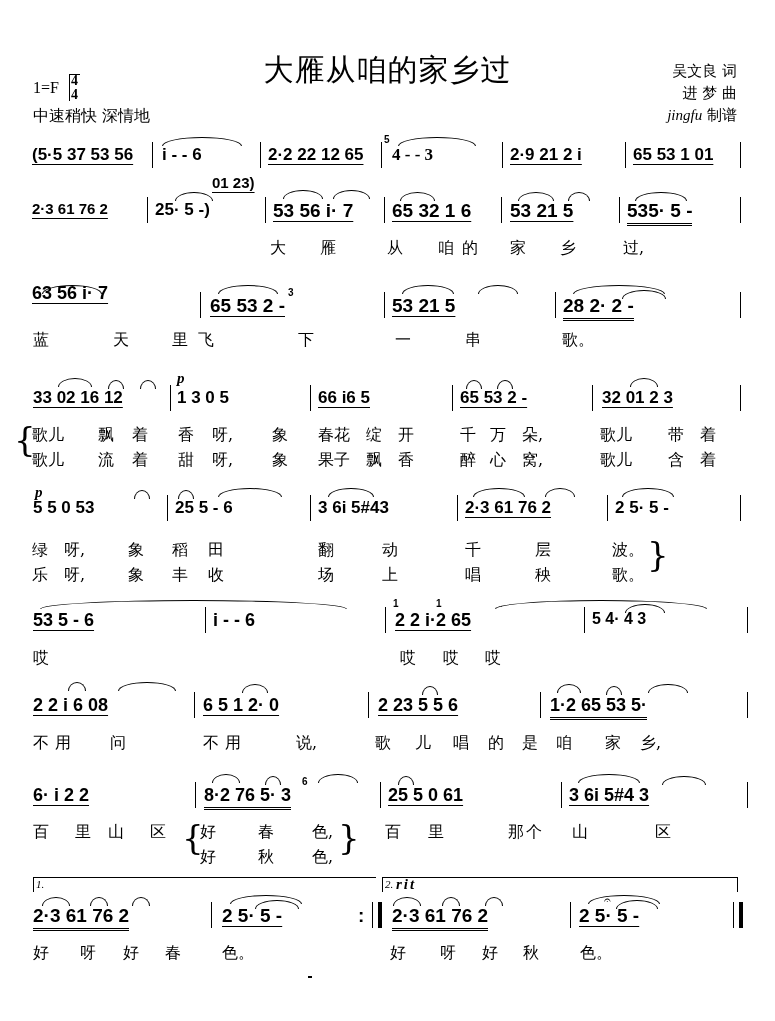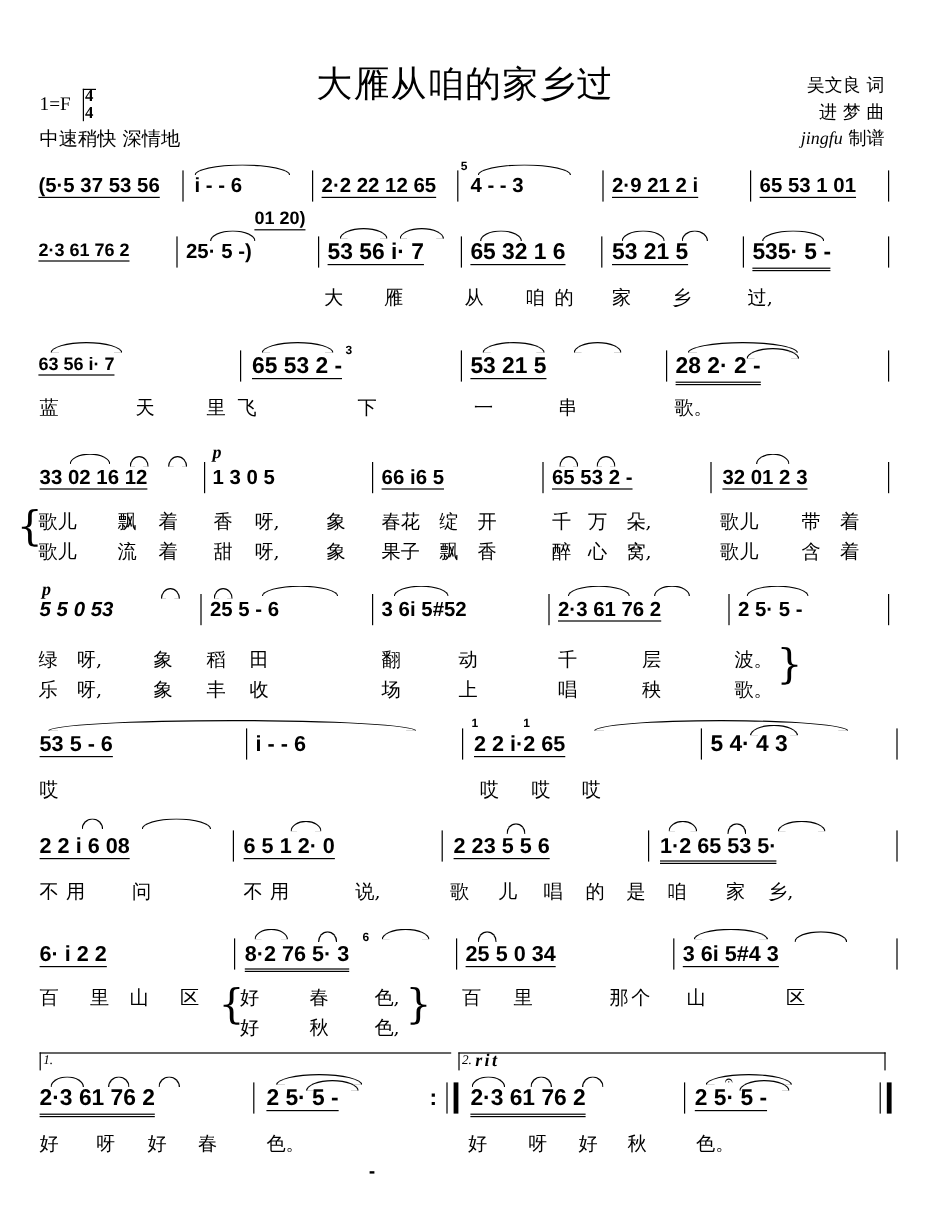--- a/index.html
+++ b/index.html
@@ -50,30 +50,30 @@
 <div>
   <span class="cell u1" style="left:32px;top:145px;">(5·5 37 53 56</span>
   <div class="bar" style="left:152px;top:142px;"></div>
   <div class="slur" style="left:162px;top:137px;width:78px;"></div>
   <span class="cell" style="left:162px;top:145px;">i - - 6</span>
   <div class="bar" style="left:260px;top:142px;"></div>
   <span class="cell u1" style="left:268px;top:145px;">2·2 22 12 65</span>
   <div class="bar" style="left:381px;top:142px;"></div>
   <span class="small" style="left:384px;top:134px;">5</span>
   <div class="slur" style="left:398px;top:137px;width:76px;"></div>
-  <span class="cell" style="left:392px;top:145px;">4 - - 3</span>
+  <span class="cell" style="left:392px;top:145px;font-family:Liberation Serif, serif;">4 - - 3</span>
   <div class="bar" style="left:502px;top:142px;"></div>
   <span class="cell u1" style="left:510px;top:145px;">2·9 21 2 i</span>
   <div class="bar" style="left:625px;top:142px;"></div>
   <span class="cell u1" style="left:633px;top:145px;">65 53 1 01</span>
   <div class="bar" style="left:740px;top:142px;"></div>
 </div>
 
 <div>
-  <span class="cell u1" style="left:212px;top:174px;font-size:15px;">01 20)</span>
+  <span class="cell u1" style="left:212px;top:174px;font-size:15px;">01 23)</span>
   <span class="cell u1" style="left:32px;top:200px;font-size:15px;">2·3 61 76 2</span>
   <div class="bar" style="left:147px;top:197px;"></div>
   <div class="slur" style="left:175px;top:192px;width:36px;"></div>
   <span class="cell" style="left:155px;top:200px;">25· 5 -)</span>
   <div class="bar" style="left:265px;top:197px;"></div>
   <div class="slur" style="left:283px;top:190px;width:38px;"></div>
   <div class="slur" style="left:333px;top:190px;width:35px;"></div>
   <span class="cell u1" style="left:273px;top:200px;font-size:19px;">53 56 i· 7</span>
   <div class="bar" style="left:384px;top:197px;"></div>
   <div class="slur" style="left:400px;top:192px;width:33px;"></div>
@@ -91,21 +91,21 @@
   <span class="lyric" style="left:320px;top:238px;">雁</span>
   <span class="lyric" style="left:387px;top:238px;">从</span>
   <span class="lyric" style="left:438px;top:238px;letter-spacing:8px;">咱的</span>
   <span class="lyric" style="left:510px;top:238px;">家</span>
   <span class="lyric" style="left:560px;top:238px;">乡</span>
   <span class="lyric" style="left:623px;top:238px;">过,</span>
 </div>
 
 <div>
   <div class="slur" style="left:42px;top:285px;width:58px;"></div>
-  <span class="cell u1" style="left:32px;top:295px;font-size:15px;">63 56 i· 7</span>
+  <span class="cell u1" style="left:32px;top:283px;font-size:18px;">63 56 i· 7</span>
   <div class="bar" style="left:200px;top:292px;"></div>
   <div class="slur" style="left:218px;top:285px;width:58px;"></div>
   <span class="cell u1" style="left:210px;top:295px;font-size:19px;">65 53 2 -</span>
   <span class="small" style="left:288px;top:287px;">3</span>
   <div class="bar" style="left:384px;top:292px;"></div>
   <div class="slur" style="left:402px;top:285px;width:50px;"></div>
   <div class="slur" style="left:478px;top:285px;width:38px;"></div>
   <span class="cell u1" style="left:392px;top:295px;font-size:19px;">53 21 5</span>
   <div class="bar" style="left:555px;top:292px;"></div>
   <div class="slur" style="left:573px;top:285px;width:90px;"></div>
@@ -174,28 +174,28 @@
     <span class="lyric" style="left:522px;top:450px;">窝,</span>
     <span class="lyric" style="left:600px;top:450px;">歌儿</span>
     <span class="lyric" style="left:668px;top:450px;">含</span>
     <span class="lyric" style="left:700px;top:450px;">着</span>
   </div>
 </div>
 
 <div>
   <span class="dyn" style="left:35px;top:484px;">p</span>
   <div class="slur" style="left:134px;top:490px;width:14px;"></div>
-  <span class="cell" style="left:33px;top:498px;font-style:italic;">5 5 0 53</span>
+  <span class="cell" style="left:33px;top:498px;">5 5 0 53</span>
   <div class="bar" style="left:167px;top:495px;"></div>
   <div class="slur" style="left:178px;top:490px;width:14px;"></div>
   <div class="slur" style="left:218px;top:488px;width:62px;"></div>
   <span class="cell" style="left:175px;top:498px;">25 5 - 6</span>
   <div class="bar" style="left:310px;top:495px;"></div>
   <div class="slur" style="left:328px;top:488px;width:44px;"></div>
-  <span class="cell" style="left:318px;top:498px;">3 6i 5#52</span>
+  <span class="cell" style="left:318px;top:498px;">3 6i 5#43</span>
   <div class="bar" style="left:457px;top:495px;"></div>
   <div class="slur" style="left:473px;top:488px;width:50px;"></div>
   <div class="slur" style="left:545px;top:488px;width:28px;"></div>
   <span class="cell u1" style="left:465px;top:498px;">2·3 61 76 2</span>
   <div class="bar" style="left:607px;top:495px;"></div>
   <div class="slur" style="left:622px;top:488px;width:50px;"></div>
   <span class="cell" style="left:615px;top:498px;">2 5· 5 -</span>
   <div class="bar" style="left:740px;top:495px;"></div>
 
   <div>
@@ -230,21 +230,21 @@
   <span class="cell u1" style="left:33px;top:610px;font-size:18px;">53 5 - 6</span>
   <div class="bar" style="left:205px;top:607px;"></div>
   <span class="cell" style="left:213px;top:610px;font-size:18px;">i - - 6</span>
   <div class="bar" style="left:385px;top:607px;"></div>
   <span class="small" style="left:393px;top:598px;">1</span>
   <span class="small" style="left:436px;top:598px;">1</span>
   <div class="slur" style="left:495px;top:600px;width:210px;"></div>
   <span class="cell u1" style="left:395px;top:610px;font-size:18px;">2 2 i·2 65</span>
   <div class="bar" style="left:584px;top:607px;"></div>
   <div class="slur" style="left:625px;top:604px;width:38px;"></div>
-  <span class="cell" style="left:592px;top:610px;font-size:19px;">5 4· 4 3</span>
+  <span class="cell" style="left:592px;top:610px;font-size:16px;">5 4· 4 3</span>
   <div class="bar" style="left:747px;top:607px;"></div>
 
   <span class="lyric" style="left:33px;top:648px;">哎</span>
   <span class="lyric" style="left:400px;top:648px;">哎</span>
   <span class="lyric" style="left:443px;top:648px;">哎</span>
   <span class="lyric" style="left:485px;top:648px;">哎</span>
 </div>
 
 <div>
   <div class="slur" style="left:68px;top:682px;width:16px;"></div>
@@ -280,21 +280,21 @@
 <div>
   <span class="cell u1" style="left:33px;top:785px;font-size:18px;">6· i 2 2</span>
   <div class="bar" style="left:195px;top:782px;"></div>
   <div class="slur" style="left:212px;top:774px;width:26px;"></div>
   <div class="slur" style="left:265px;top:776px;width:14px;"></div>
   <div class="slur" style="left:318px;top:774px;width:38px;"></div>
   <span class="small" style="left:302px;top:776px;">6</span>
   <span class="cell u2" style="left:204px;top:785px;font-size:18px;">8·2 76 5· 3</span>
   <div class="bar" style="left:380px;top:782px;"></div>
   <div class="slur" style="left:398px;top:776px;width:14px;"></div>
-  <span class="cell u1" style="left:388px;top:785px;font-size:18px;">25 5 0 34</span>
+  <span class="cell u1" style="left:388px;top:785px;font-size:18px;">25 5 0 61</span>
   <div class="bar" style="left:561px;top:782px;"></div>
   <div class="slur" style="left:578px;top:774px;width:60px;"></div>
   <div class="slur" style="left:662px;top:776px;width:42px;"></div>
   <span class="cell u1" style="left:569px;top:785px;font-size:18px;">3 6i 5#4 3</span>
   <div class="bar" style="left:747px;top:782px;"></div>
 
   <span class="lyric" style="left:33px;top:822px;">百</span>
   <span class="lyric" style="left:75px;top:822px;">里</span>
   <span class="lyric" style="left:108px;top:822px;">山</span>
   <span class="lyric" style="left:150px;top:822px;">区</span>

